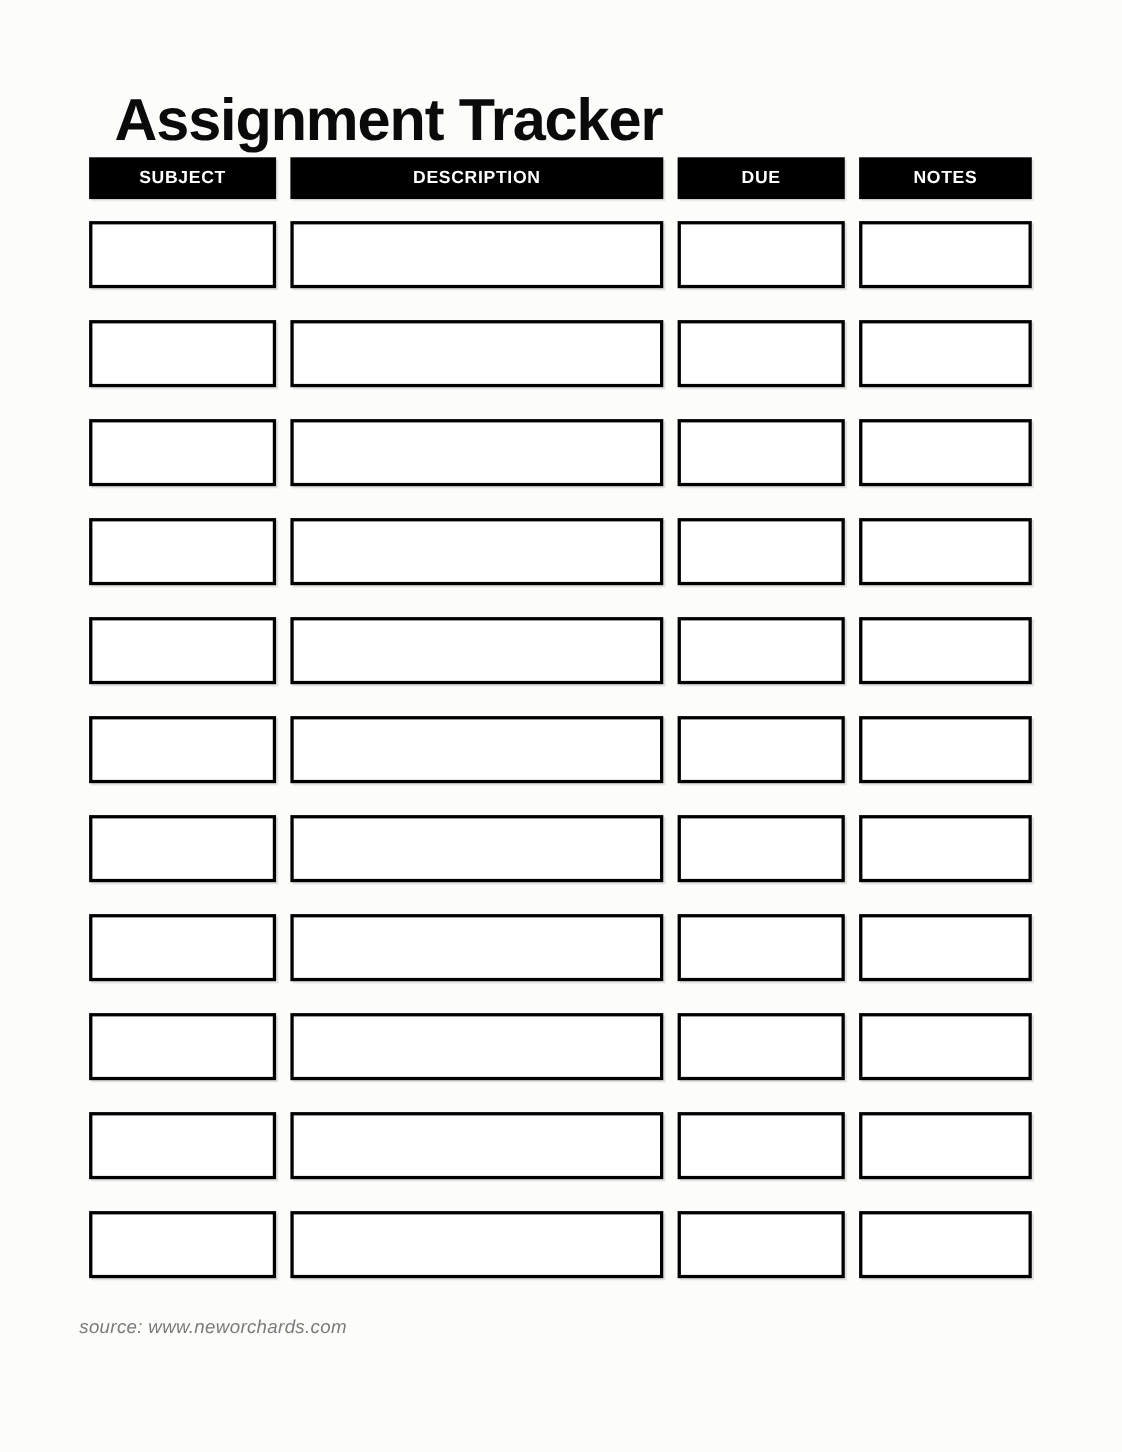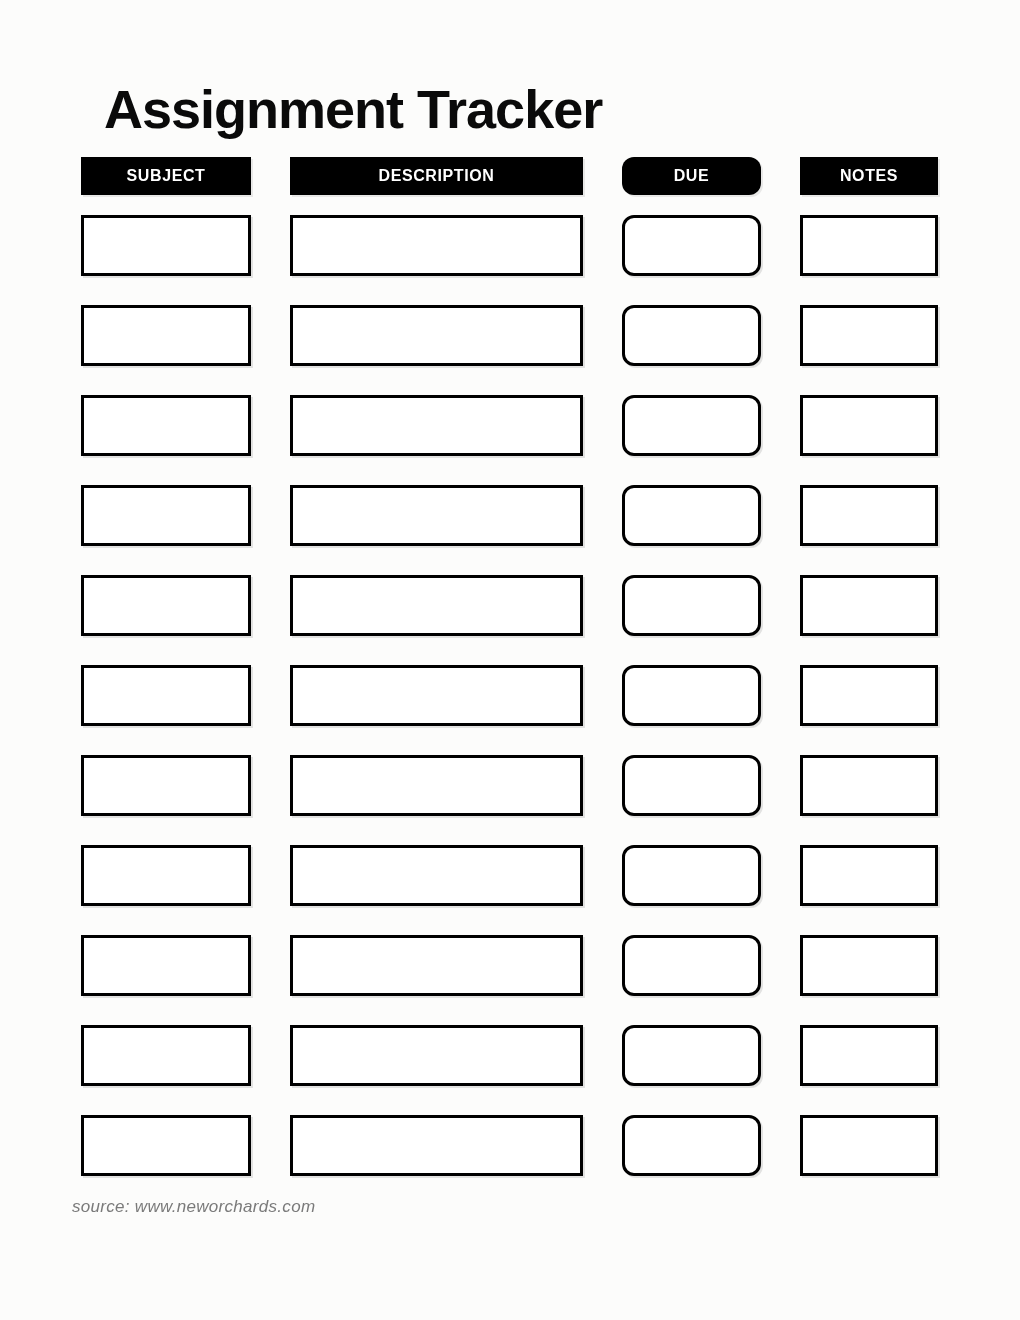--- a/index.html
+++ b/index.html
@@ -21,21 +21,21 @@
     margin: 16px;
     font-size: 54px;
     line-height: 1.1;
     font-weight: 700;
     letter-spacing: -1px;
     color: #0a0a0a;
   }
   .tracker-table {
     position: absolute;
     left: 81px;
-    top: 157px;
+    top: 143px;
     width: 857px;
   }
   .header-row {
     display: flex;
     justify-content: space-between;
   }
   .header-cell {
     height: 38px;
     background: #000000;
     color: #ffffff;
@@ -63,23 +63,23 @@
     box-sizing: border-box;
     border: 3px solid #000000;
     background: #ffffff;
     box-shadow: 2px 2px 0 rgba(0,0,0,0.10);
     font-size: 15px;
     color: #222;
     padding: 4px 6px;
     overflow: hidden;
   }
   .col-subject     { width: 170px; }
-  .col-description { width: 293px; }
-  .col-due         { width: 139px; border-radius: 12px; }
-  .col-notes       { width: 138px; }
+  .col-description { width: 339px; }
+  .col-due         { width: 152px; }
+  .col-notes       { width: 157px; }
   .source-line {
     position: absolute;
     left: 72px;
     top: 1197px;
     font-size: 17px;
     font-style: italic;
     color: #7a7a7a;
     letter-spacing: 0.3px;
   }
 </style>

